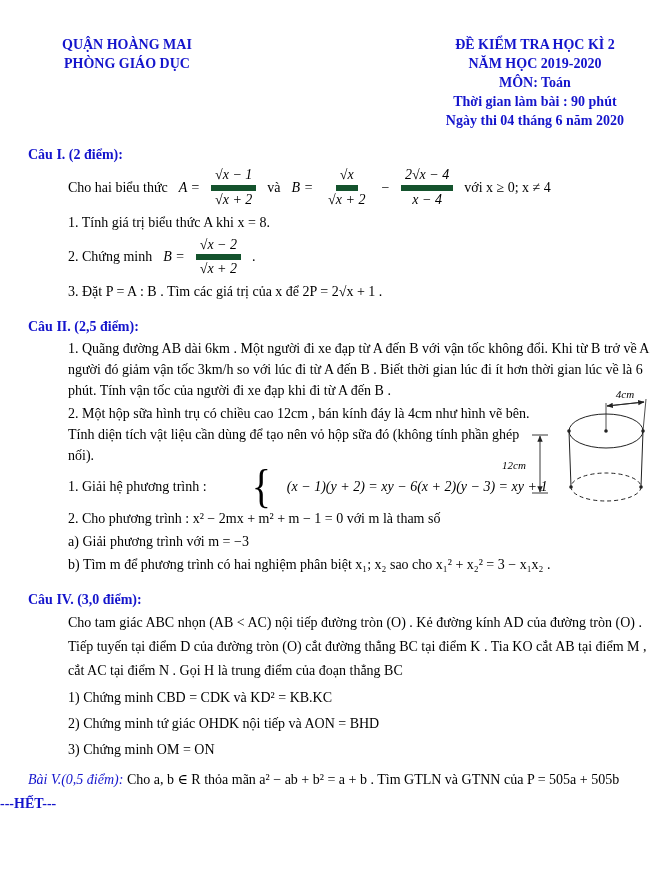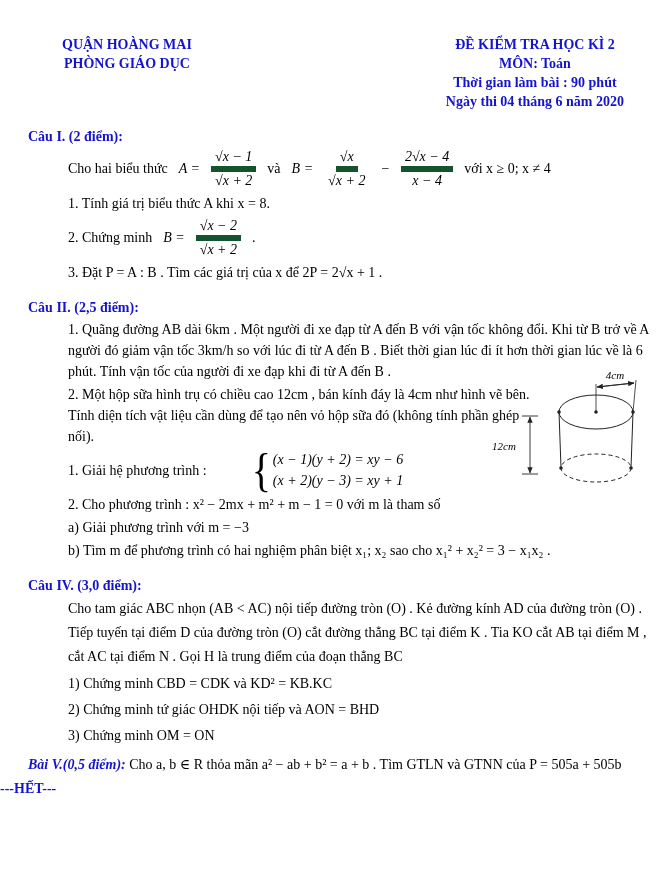--- a/index.html
+++ b/index.html
@@ -16,44 +16,45 @@
   .header-right { text-align: center; color: var(--accent-blue); font-weight: bold; line-height: 1.35; padding-right: 8px; }
   .sec-heading { color: var(--accent-blue); font-weight: bold; margin: 17px 0 3px 28px; }
   .para { margin: 2px 10px 2px 68px; line-height: 1.5; }
   .math-line { display: flex; align-items: center; flex-wrap: wrap; column-gap: 11px; margin: 3px 10px 3px 68px; }
   .mi { font-style: italic; }
   .frac { display: inline-flex; flex-direction: column; align-items: center; font-style: italic; line-height: 1.3; }
   .frac .num { border-bottom: 6px solid #14532d; padding: 0 4px; }
   .frac .den { padding: 0 4px; }
   .sec2-wrap { position: relative; }
   .sec2-item2 { width: 480px; }
-  .figure { position: absolute; right: 14px; top: -14px; width: 172px; height: 118px; }
+  .figure { position: absolute; right: 4px; top: -14px; width: 172px; height: 118px; }
   .figure svg { display: block; }
   .fig-label { font-style: italic; font-size: 11px; font-family: "Liberation Serif", "DejaVu Serif", serif; }
   .system { display: inline-flex; align-items: center; margin-left: 34px; }
   .brace { font-size: 40px; font-weight: 400; line-height: 0.9; transform: scaleY(1.15); display: inline-block; }
-  .sys-col { display: inline-flex; flex-direction: column; font-style: italic; line-height: 1.45; margin-left: 2px; }
+  .sys-col { display: inline-flex; flex-direction: row; font-style: italic; line-height: 1.45; margin-left: 16px; }
   .s4-para { margin: 2px 10px 2px 68px; line-height: 1.72; }
   .s4-item { margin: 4px 10px 4px 68px; line-height: 1.55; }
   .bai5-line { margin: 8px 10px 2px 28px; line-height: 1.5; }
-  .bai5-label { color: var(--accent-blue); font-weight: bold; font-style: italic; }
+  .bai5-label { color: var(--accent-blue); font-weight: normal; font-style: italic; }
   .footer { color: var(--accent-blue); font-weight: bold; margin-top: 6px; }
 </style>
 </head>
 <body>
 
 <div class="page">
 
   <div class="header">
     <div class="header-left">
       <div>QUẬN HOÀNG MAI</div>
       <div>PHÒNG GIÁO DỤC</div>
     </div>
     <div class="header-right">
       <div>ĐỀ KIỂM TRA HỌC KÌ 2</div>
+      <div>NĂM HỌC 2019-2020</div>
       <div>MÔN: Toán</div>
       <div>Thời gian làm bài : 90 phút</div>
       <div>Ngày thi 04 tháng 6 năm 2020</div>
     </div>
   </div>
 
   <div class="section">
     <div class="sec-heading">Câu I. (2 điểm):</div>
     <div class="math-line">
       <span>Cho hai biểu thức</span>

